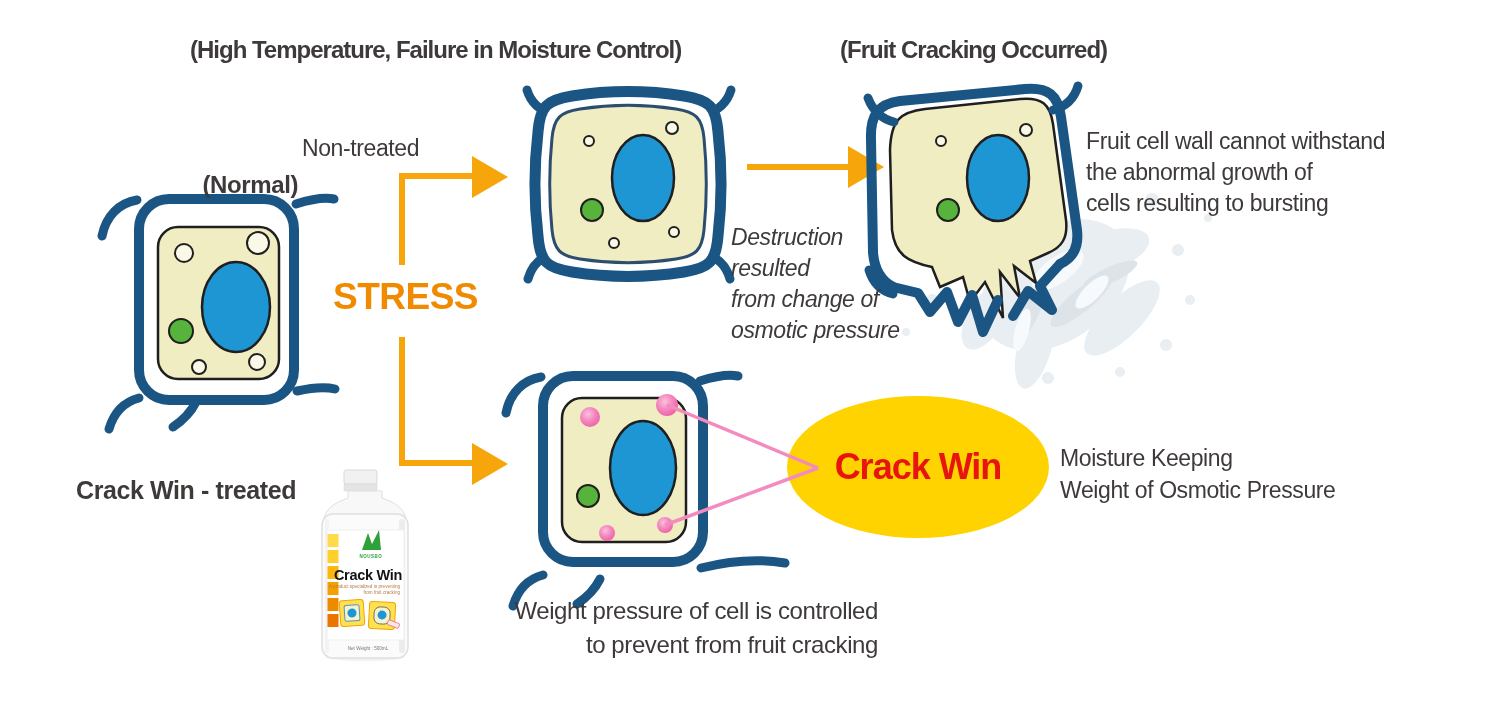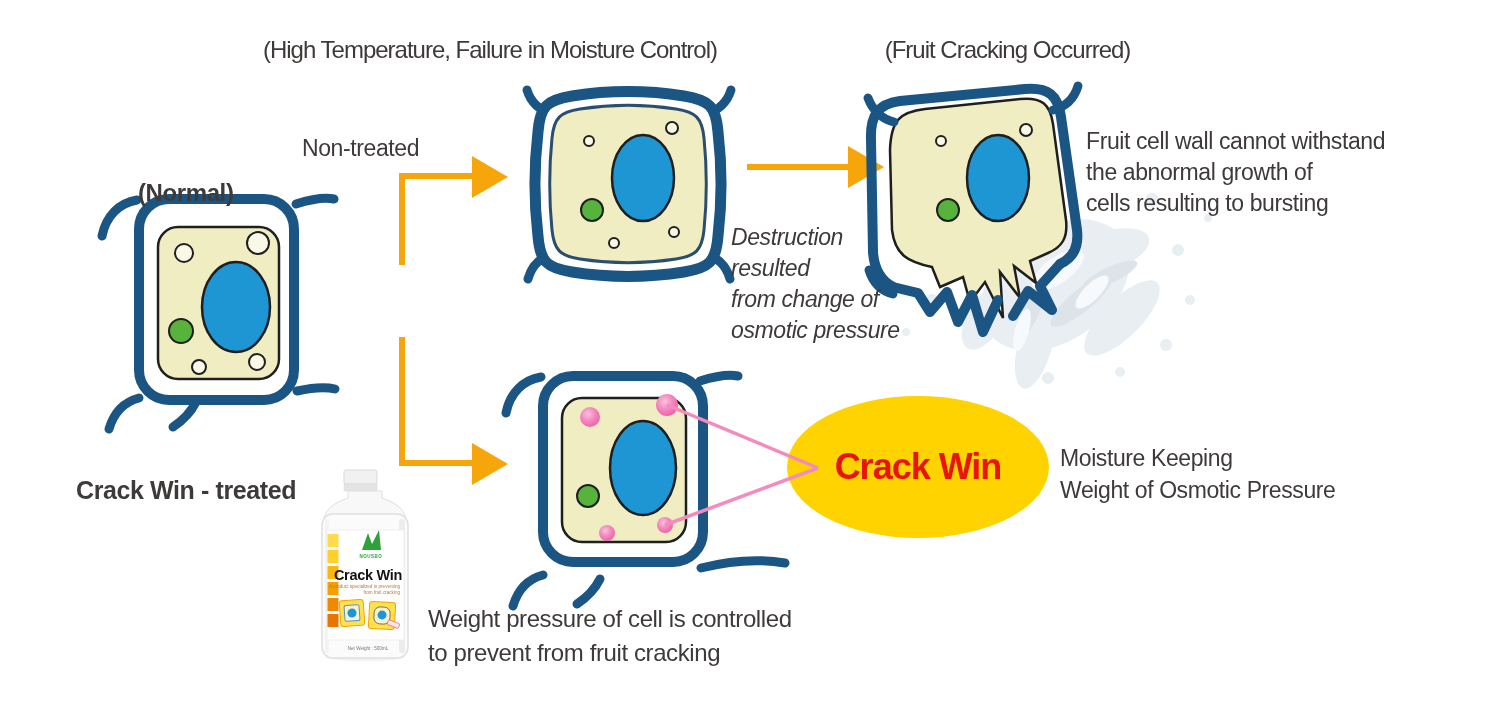--- a/index.html
+++ b/index.html
@@ -3,23 +3,23 @@
 <meta charset="utf-8">
 <style>
   html,body{margin:0;padding:0;background:#ffffff;}
   .canvas{
     position:relative;width:1511px;height:709px;background:#ffffff;overflow:hidden;
     font-family:"Liberation Sans",sans-serif;color:#3E3A39;
   }
   .gfx{position:absolute;left:0;top:0;}
   .txt{position:absolute;white-space:pre-line;letter-spacing:-0.4px;}
   .body-txt{font-size:23px;line-height:31px;}
-  .hdr{font-size:24px;font-weight:normal;letter-spacing:-1px;text-align:center;}
+  .hdr{font-size:24px;font-weight:bold;letter-spacing:-1px;text-align:left;}
   .bold-lbl{font-weight:bold;}
-  .center{text-align:left;margin-top:8px;}
+  .center{text-align:right;}
   .stress{font-size:37px;font-weight:bold;color:#F08A00;letter-spacing:-0.5px;}
   .badge{font-size:36px;font-weight:bold;color:#E7150D;letter-spacing:-1px;text-align:center;}
 </style>
 </head>
 <body>
 
 <div class="canvas">
 
   <svg class="gfx" width="1511" height="709" viewBox="0 0 1511 709">
     <defs>
@@ -204,20 +204,21 @@
       </g>
       <text x="368" y="650" font-size="4.6" fill="#777777" text-anchor="middle">Net Weight : 500mL</text>
     </g>
   </svg>
 
   <div class="txt hdr" style="left:190px;top:36px;width:600px;">(High Temperature, Failure in Moisture Control)</div>
   <div class="txt hdr" style="left:840px;top:36px;width:335px;">(Fruit Cracking Occurred)</div>
 
   <div class="txt body-txt" style="left:302px;top:133px;">Non-treated</div>
   <div class="txt bold-lbl center" style="left:138px;top:171px;width:160px;font-size:24px;">(Normal)</div>
+  <div class="txt stress center" style="left:328px;top:276px;width:150px;">STRESS</div>
 
   <div class="txt body-txt" style="left:731px;top:222px;font-style:italic;">Destruction
 resulted
 from change of
 osmotic pressure</div>
   <div class="txt bold-lbl" style="left:76px;top:476px;font-size:25px;">Crack Win - treated</div>
 
   <div class="txt body-txt" style="left:1086px;top:126px;">Fruit cell wall cannot withstand
 the abnormal growth of
 cells resulting to bursting</div>

